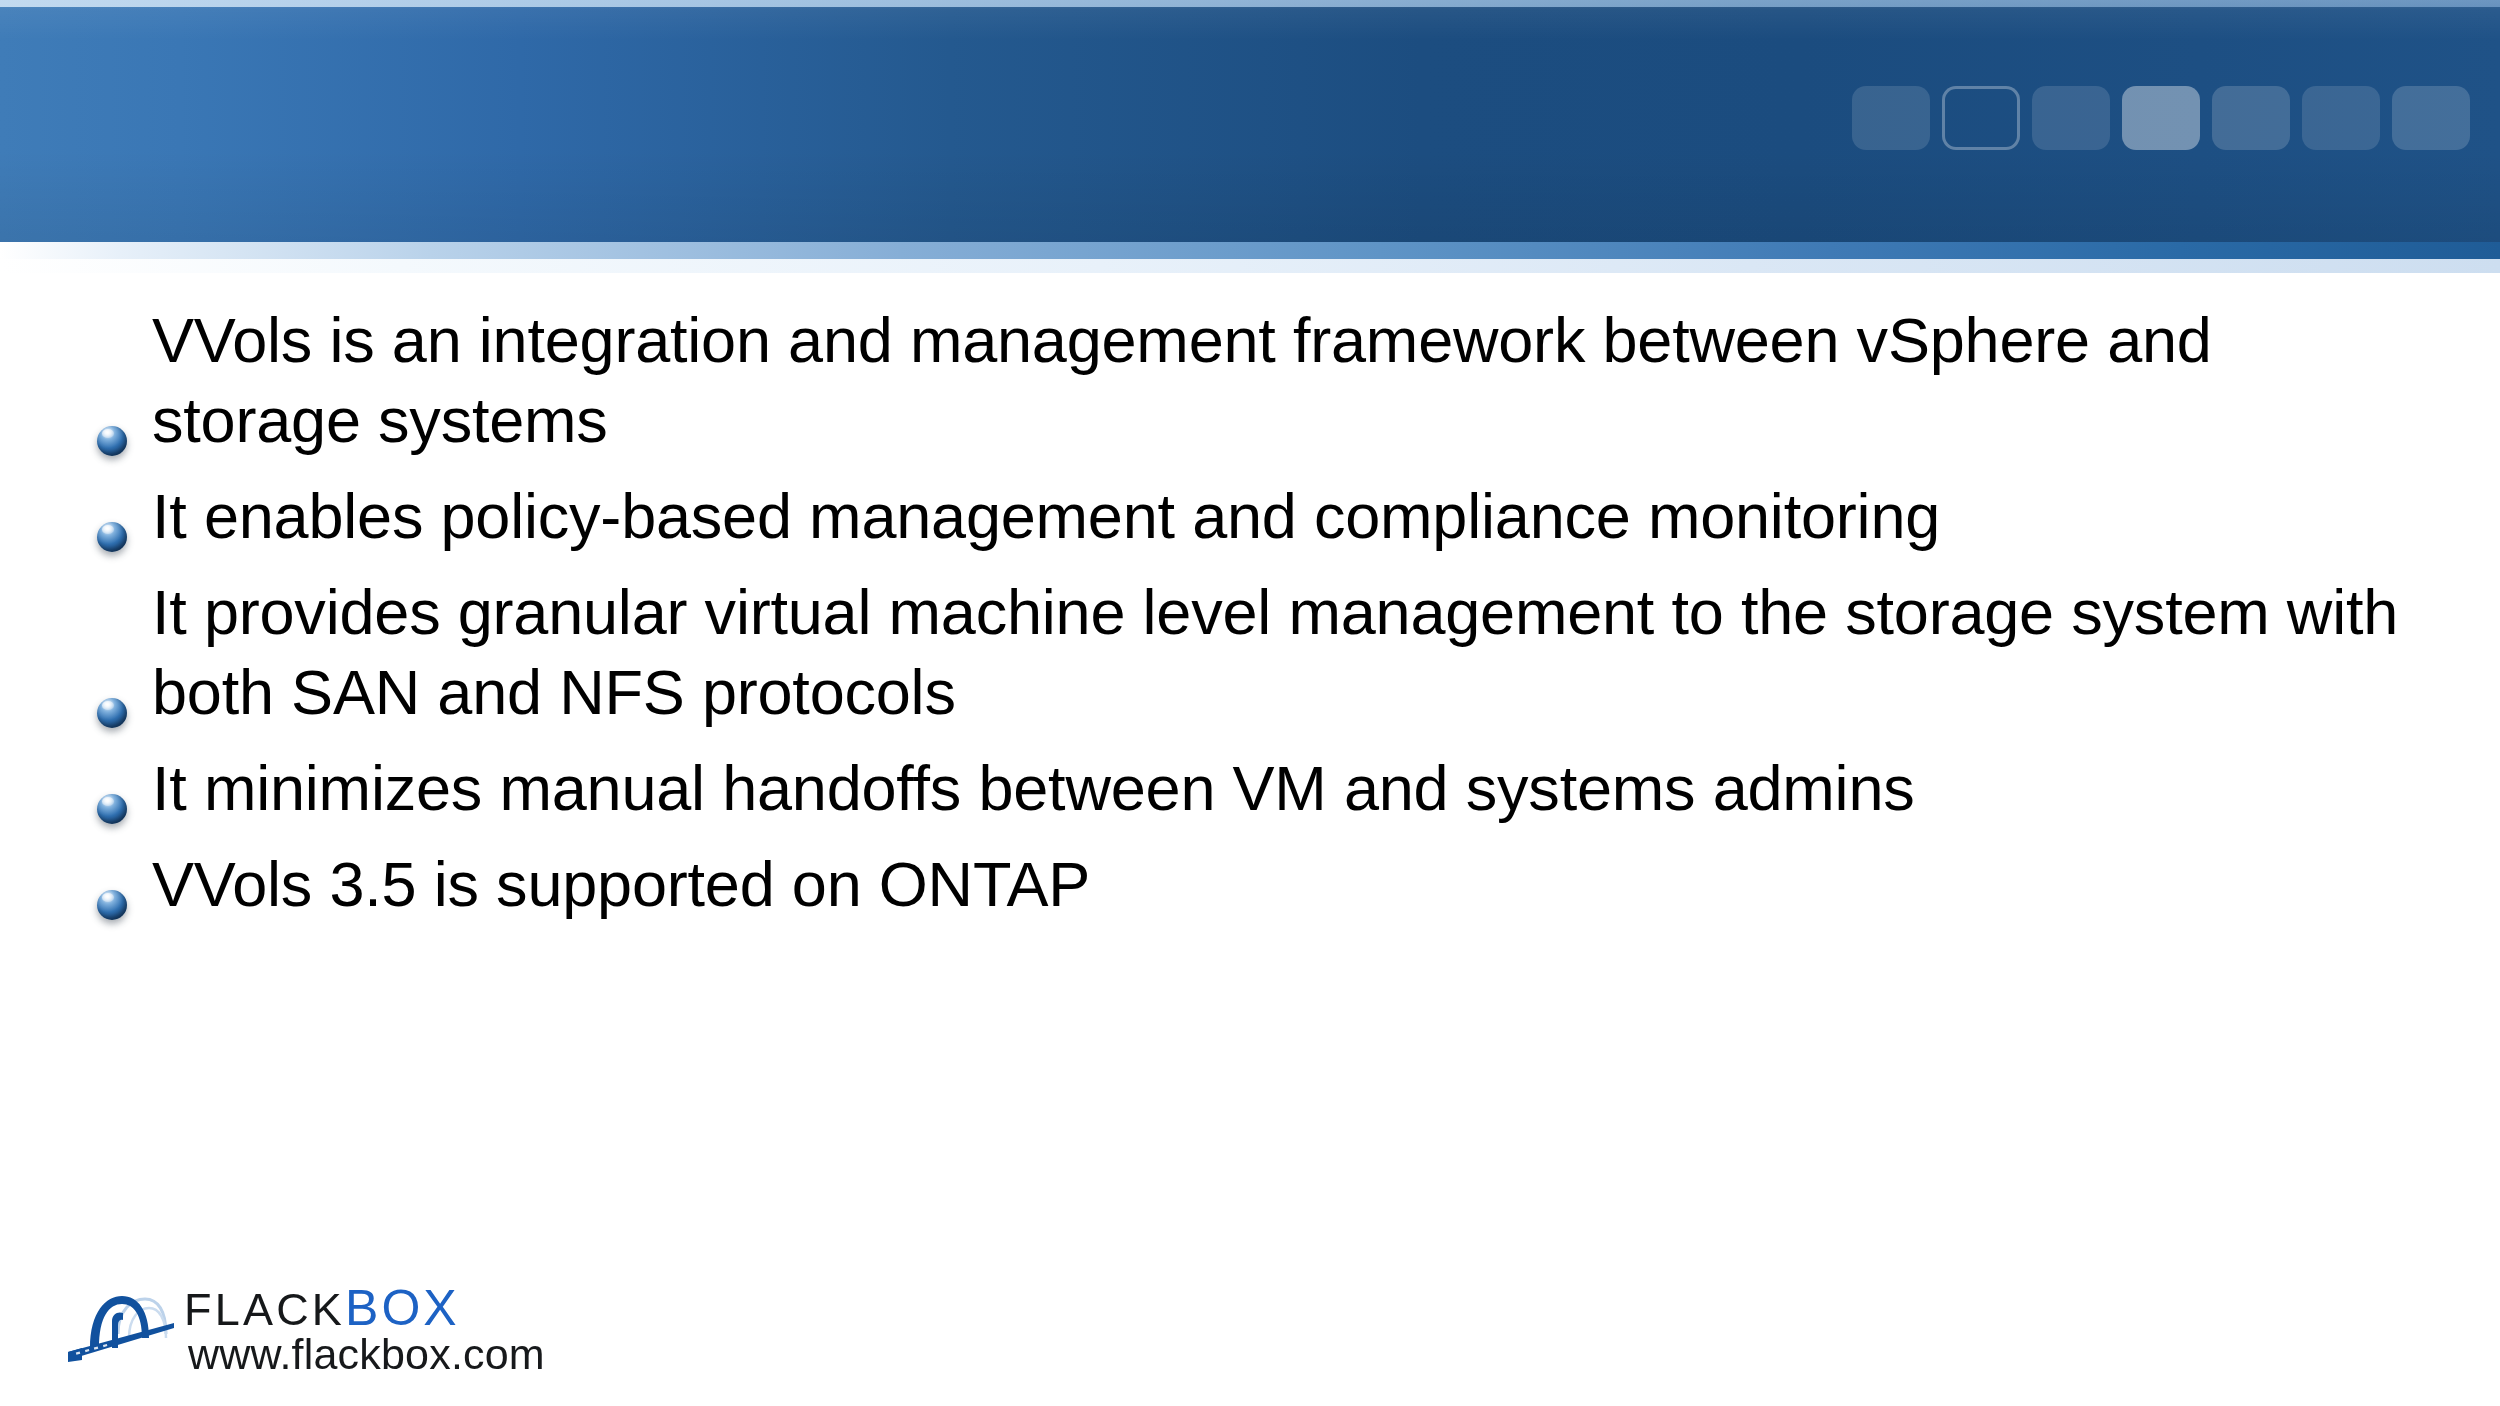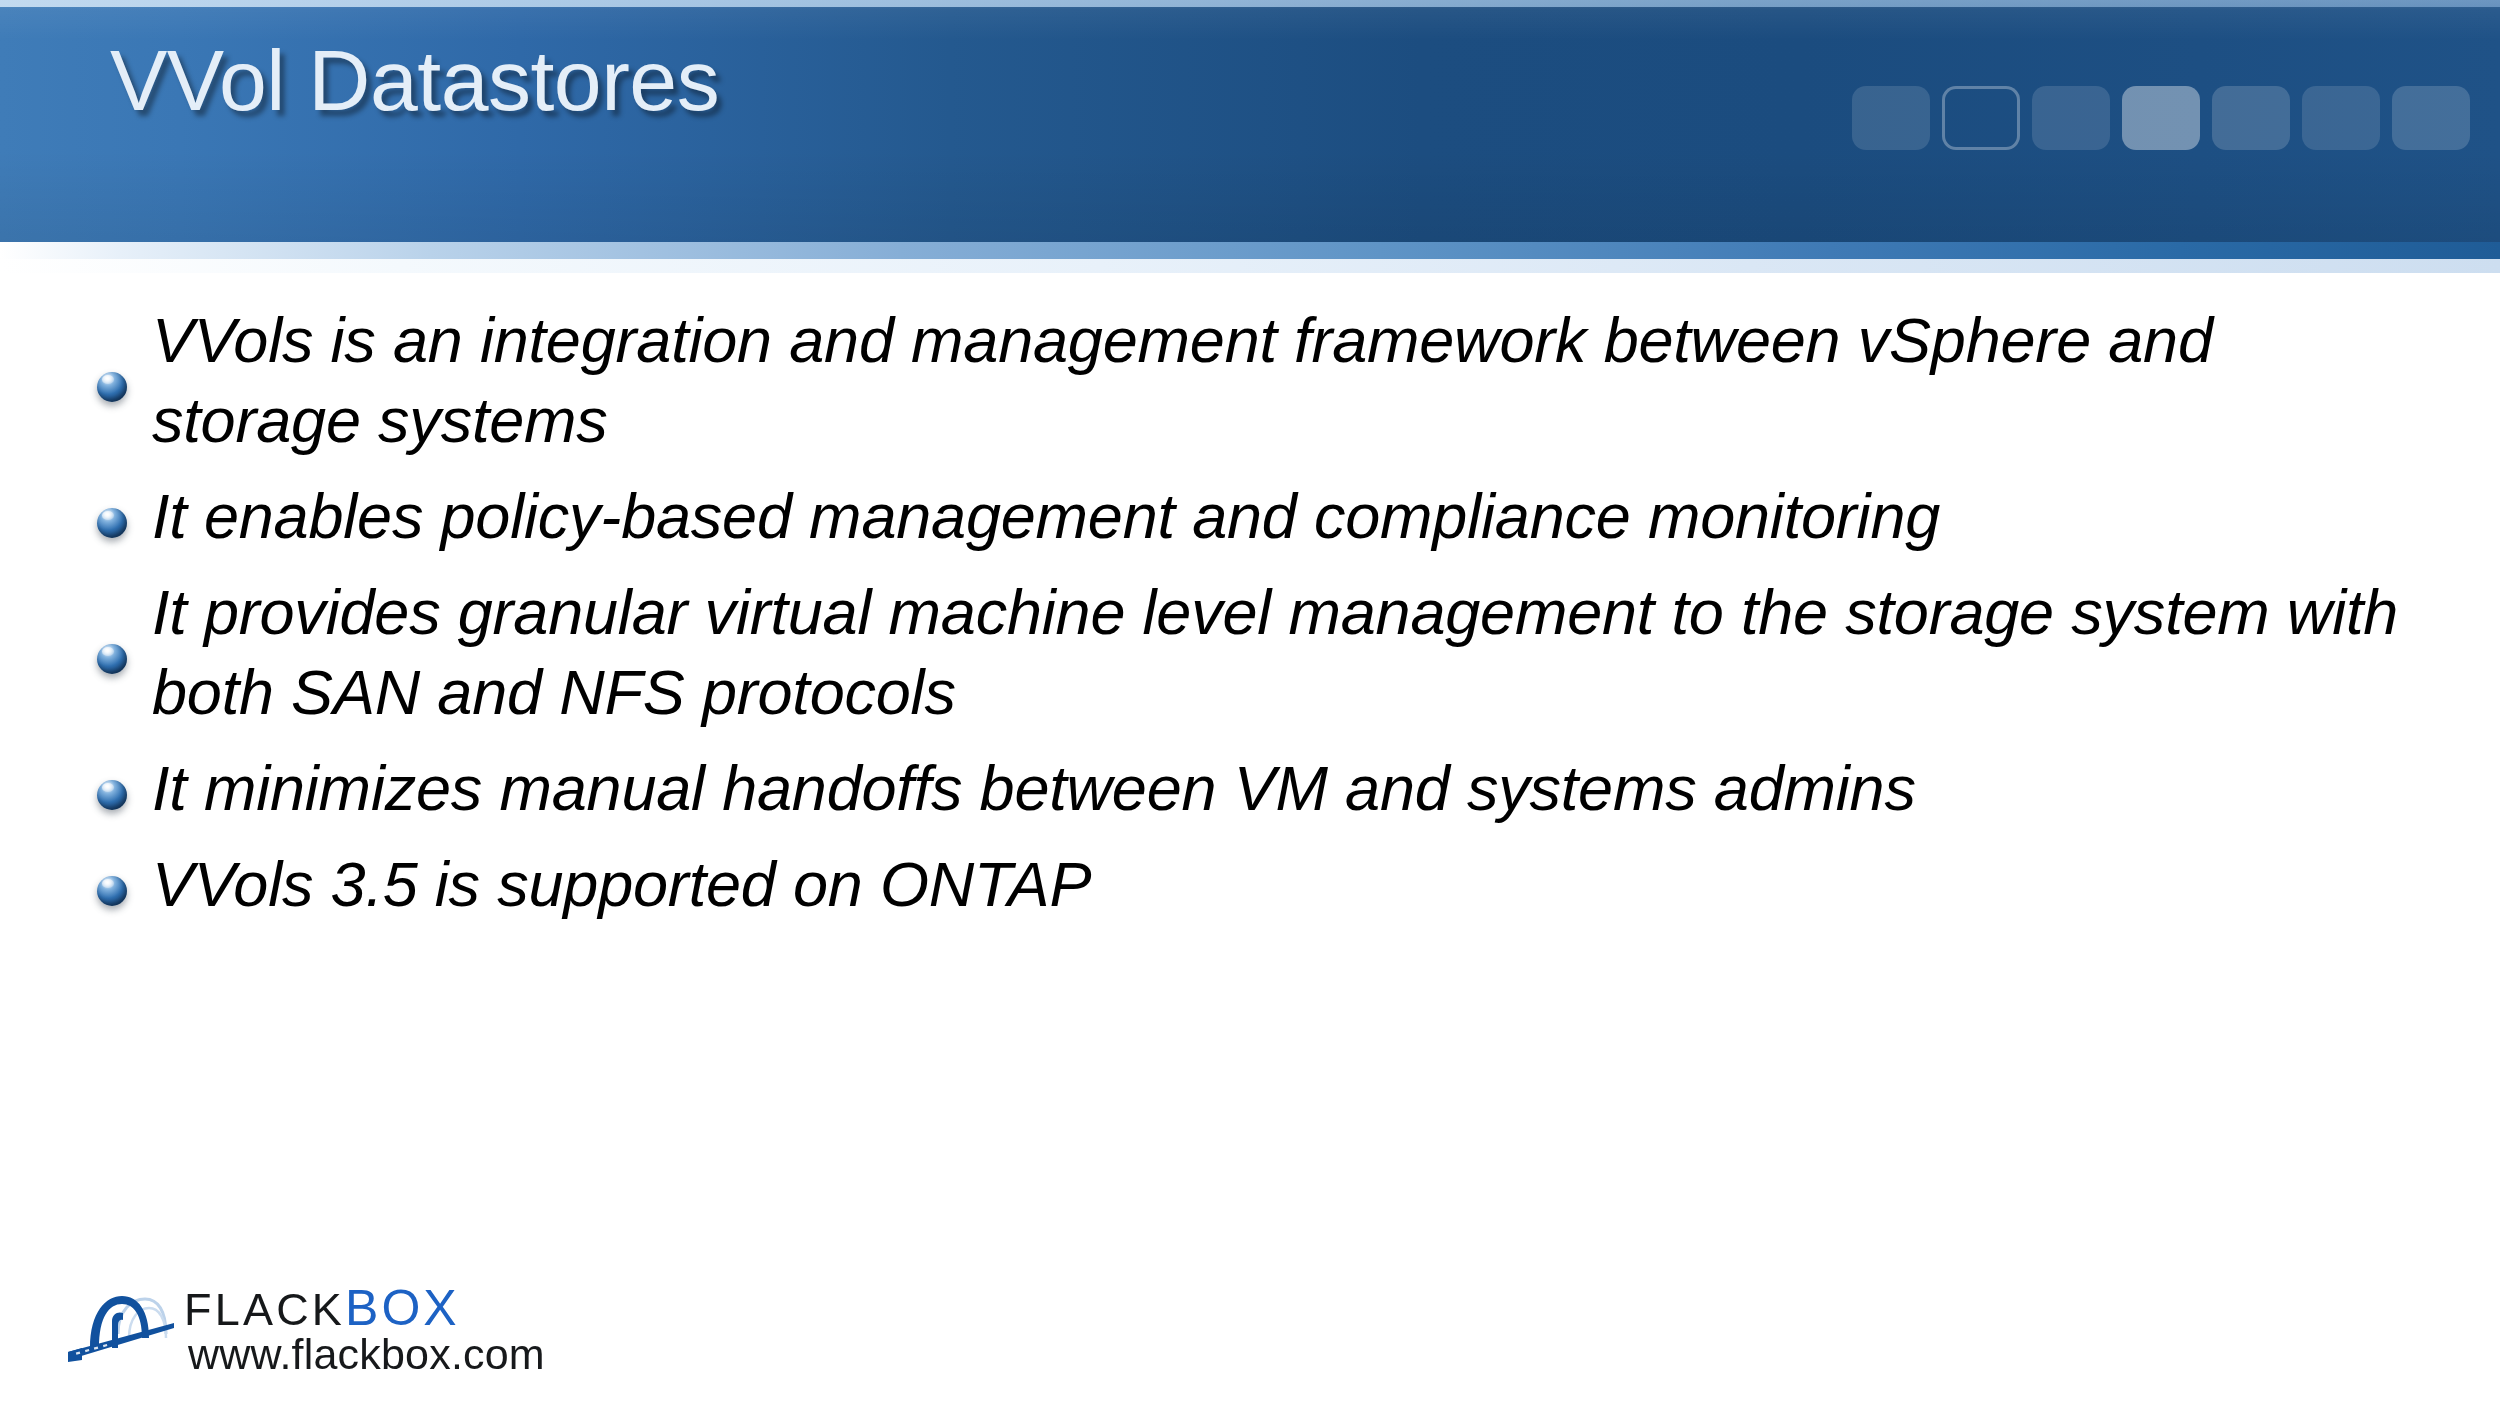--- a/index.html
+++ b/index.html
@@ -138,23 +138,22 @@
 
   
   .bullets {
     position: absolute;
     left: 96px;
     top: 300px;
     width: 2330px;
   }
   .bullet-row {
     display: flex;
-    align-items: center;
+    align-items: flex-end;
     margin-bottom: 16px;
-    font-style: italic;
   }
   .bullet-marker {
     flex: none;
     width: 34px;
     height: 34px;
     margin-top: 18px;
     margin-right: 22px;
     position: relative;
   }
   .bullet-marker .ball {
@@ -252,21 +251,20 @@
     <div class="squares">
       <div class="sq sq-fill-a"></div>
       <div class="sq sq-outline"></div>
       <div class="sq sq-fill-a"></div>
       <div class="sq sq-fill-c"></div>
       <div class="sq sq-fill-b"></div>
       <div class="sq sq-fill-a"></div>
       <div class="sq sq-fill-b"></div>
     </div>
 
-    <div class="title">VVol Datastores</div>
   </div>
 
   <div class="accent-strip"></div>
   <div class="accent-fade"></div>
 
   <div class="bullets">
 
     <div class="bullet-row">
       <div class="bullet-marker">
           <div class="ball"></div>

